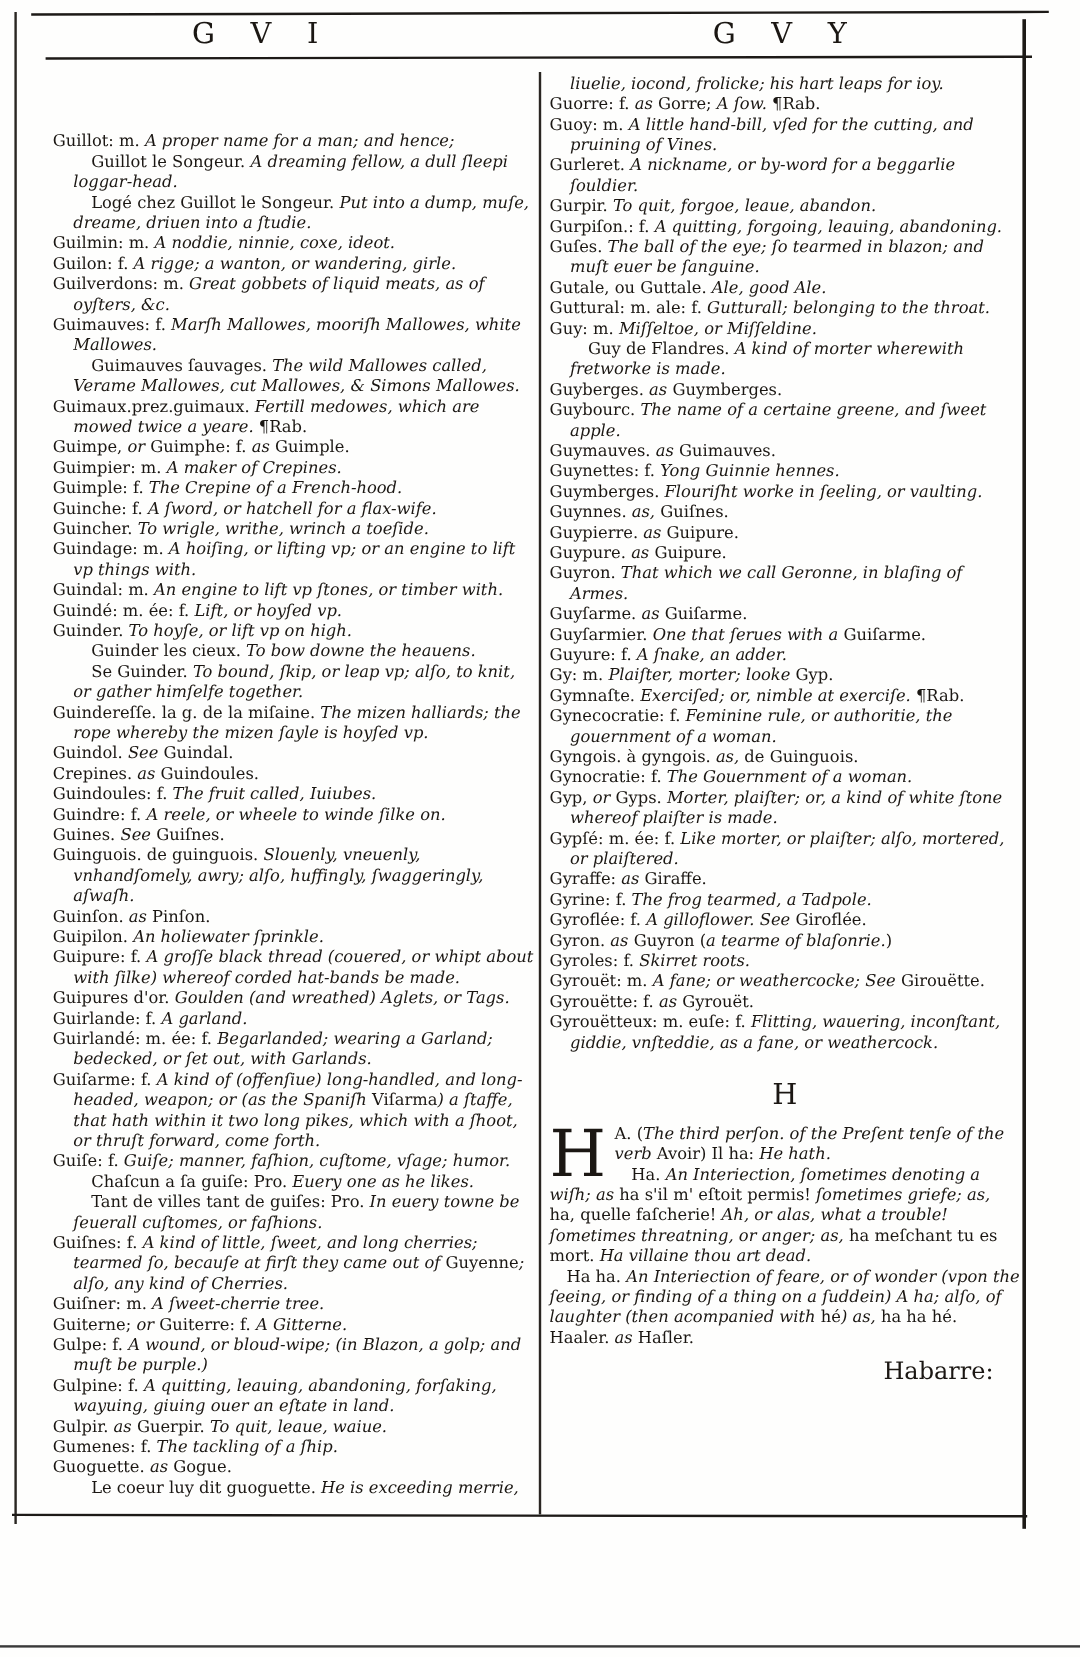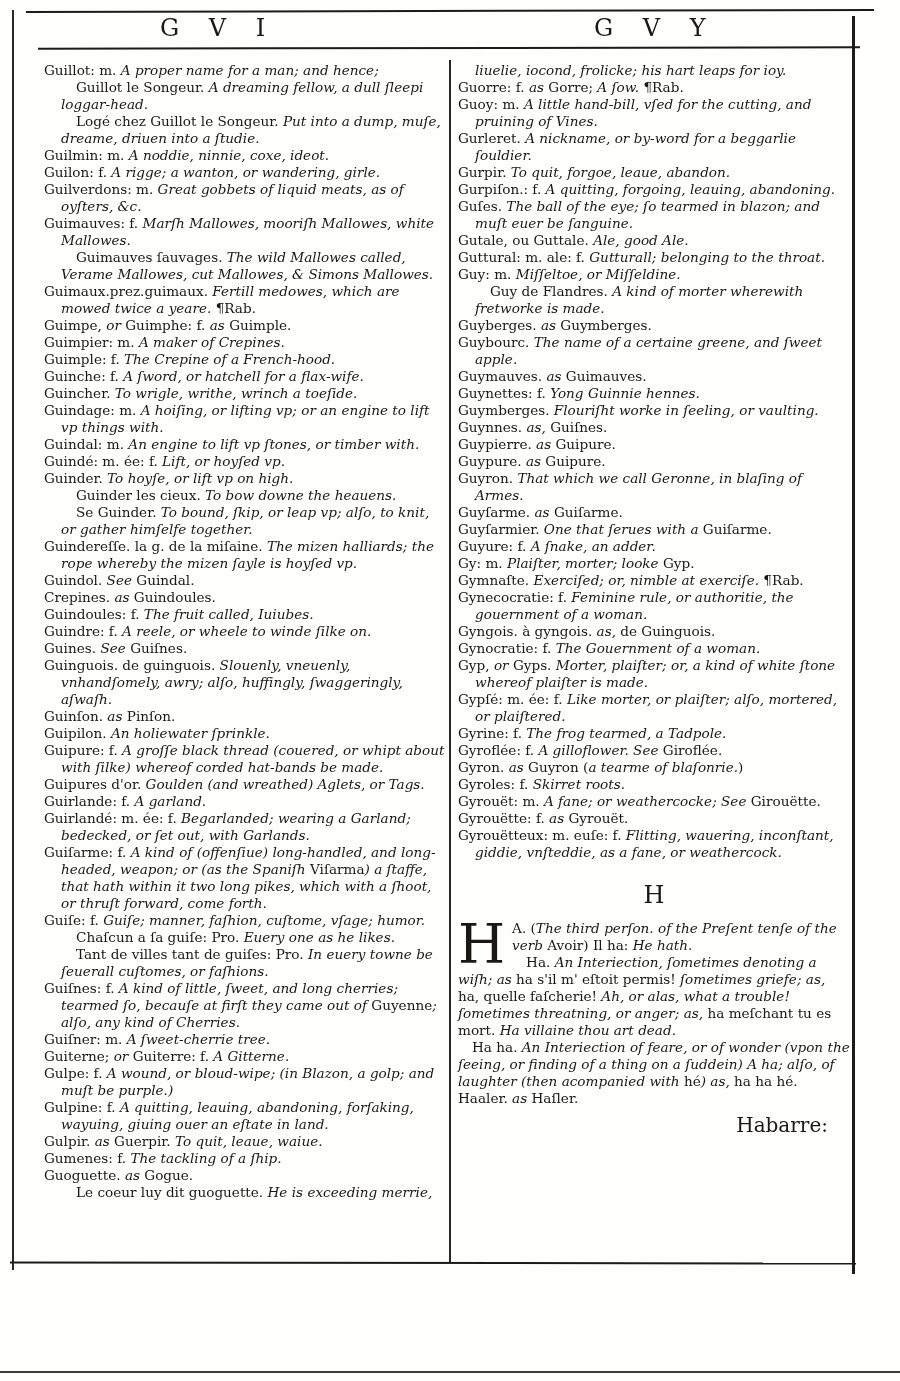--- a/index.html
+++ b/index.html
@@ -20,21 +20,21 @@
   .border-right{position:absolute;left:852px;top:16px;width:3px;height:1258px;background:#1d1a17;}
   .rule-center{position:absolute;left:449px;top:60px;width:2px;height:1202px;background:#2a2622;}
   .running-head{position:absolute;top:14px;left:0;width:900px;height:32px;font-size:24px;letter-spacing:11px;}
   .rh-left{position:absolute;left:160px;}
   .rh-right{position:absolute;left:594px;}
   .col{
     position:absolute;top:62px;
     font-size:13.6px;line-height:17px;
     text-align:left;
   }
-  .col-left{left:44px;width:402px;}
+  .col-left{left:44px;width:402px;margin-top:48px;}
   .col-right{left:458px;width:392px;}
   .entry{margin:0;padding-left:17px;text-indent:-17px;}
   .entry.ind1{text-indent:15px;}
   .entry.ind2{text-indent:0;}
   .entry.para{padding-left:0;text-indent:14px;}
   .entry.dcwrap{padding-left:0;text-indent:0;}
   .r{font-style:normal;}
   .i{font-style:italic;}
   .sec-heading{text-align:center;font-size:24px;margin:26px 0 16px 0;}
   .dropcap{float:left;font-size:54px;line-height:44px;padding:3px 7px 0 0;}
@@ -126,20 +126,21 @@
       <p class="entry ind0"><span class="r">Guyſarme. </span><span class="i">as </span><span class="r">Guiſarme.</span></p>
       <p class="entry ind0"><span class="r">Guyſarmier. </span><span class="i">One that ſerues with a </span><span class="r">Guiſarme.</span></p>
       <p class="entry ind0"><span class="r">Guyure: f. </span><span class="i">A ſnake, an adder.</span></p>
       <p class="entry ind0"><span class="r">Gy: m. </span><span class="i">Plaiſter, morter; looke </span><span class="r">Gyp.</span></p>
       <p class="entry ind0"><span class="r">Gymnaſte. </span><span class="i">Exerciſed; or, nimble at exerciſe. </span><span class="r">¶Rab.</span></p>
       <p class="entry ind0"><span class="r">Gynecocratie: f. </span><span class="i">Feminine rule, or authoritie, the gouernment of a woman.</span></p>
       <p class="entry ind0"><span class="r">Gyngois. à gyngois. </span><span class="i">as, </span><span class="r">de Guinguois.</span></p>
       <p class="entry ind0"><span class="r">Gynocratie: f. </span><span class="i">The Gouernment of a woman.</span></p>
       <p class="entry ind0"><span class="r">Gyp, </span><span class="i">or </span><span class="r">Gyps. </span><span class="i">Morter, plaiſter; or, a kind of white ſtone whereof plaiſter is made.</span></p>
       <p class="entry ind0"><span class="r">Gypſé: m. ée: f. </span><span class="i">Like morter, or plaiſter; alſo, mortered, or plaiſtered.</span></p>
+      <p class="entry ind0"><span class="r">Gyraffe: </span><span class="i">as </span><span class="r">Giraffe.</span></p>
       <p class="entry ind0"><span class="r">Gyrine: f. </span><span class="i">The frog tearmed, a Tadpole.</span></p>
       <p class="entry ind0"><span class="r">Gyroflée: f. </span><span class="i">A gilloflower. See </span><span class="r">Giroflée.</span></p>
       <p class="entry ind0"><span class="r">Gyron. </span><span class="i">as </span><span class="r">Guyron (</span><span class="i">a tearme of blaſonrie.</span><span class="r">)</span></p>
       <p class="entry ind0"><span class="r">Gyroles: f. </span><span class="i">Skirret roots.</span></p>
       <p class="entry ind0"><span class="r">Gyrouët: m. </span><span class="i">A fane; or weathercocke; See </span><span class="r">Girouëtte.</span></p>
       <p class="entry ind0"><span class="r">Gyrouëtte: f. </span><span class="i">as </span><span class="r">Gyrouët.</span></p>
       <p class="entry ind0"><span class="r">Gyrouëtteux: m. euſe: f. </span><span class="i">Flitting, wauering, inconſtant, giddie, vnſteddie, as a fane, or weathercock.</span></p>
       <div class="sec-heading">H</div>
       <p class="entry dcwrap"><span class="dropcap">H</span><span class="r">A. (</span><span class="i">The third perſon. of the Preſent tenſe of the verb </span><span class="r">Avoir) Il ha: </span><span class="i">He hath.</span></p>
       <p class="entry para"><span class="r">Ha. </span><span class="i">An Interiection, ſometimes denoting a wiſh; as </span><span class="r">ha s'il m' eſtoit permis! </span><span class="i">ſometimes griefe; as, </span><span class="r">ha, quelle faſcherie! </span><span class="i">Ah, or alas, what a trouble! ſometimes threatning, or anger; as, </span><span class="r">ha meſchant tu es mort. </span><span class="i">Ha villaine thou art dead.</span></p>

